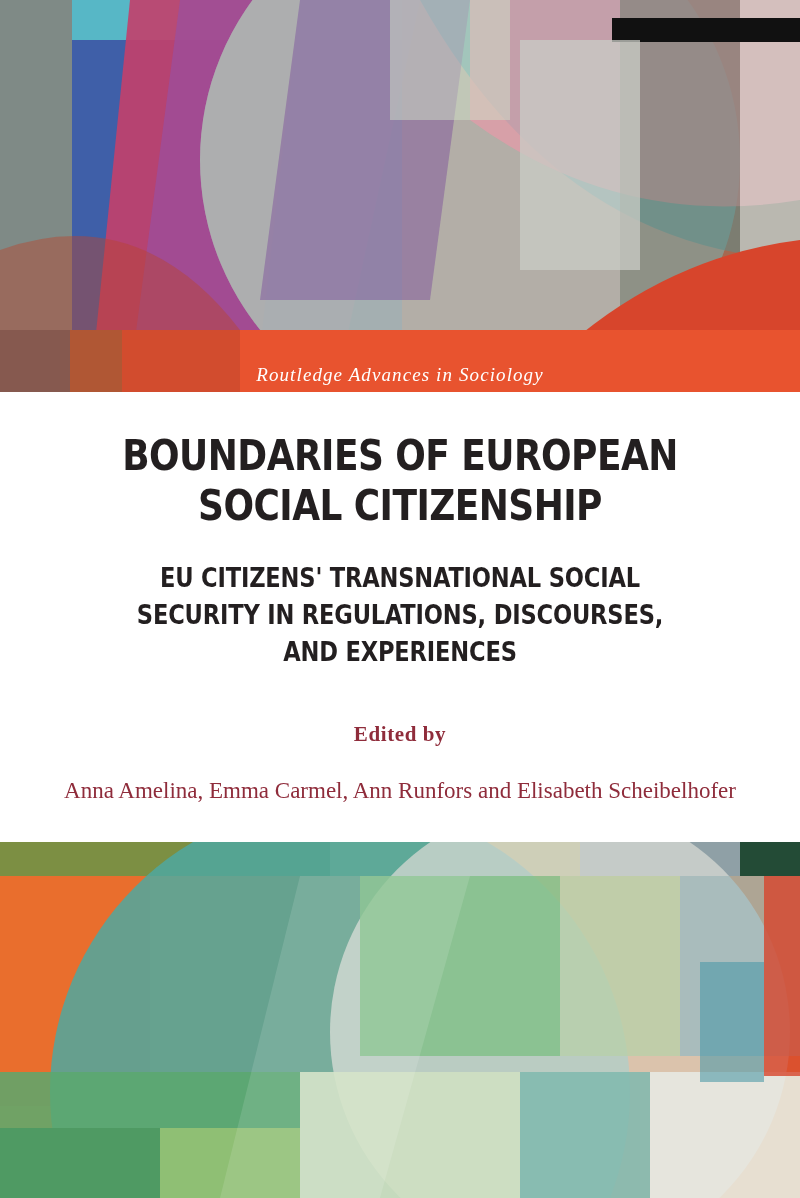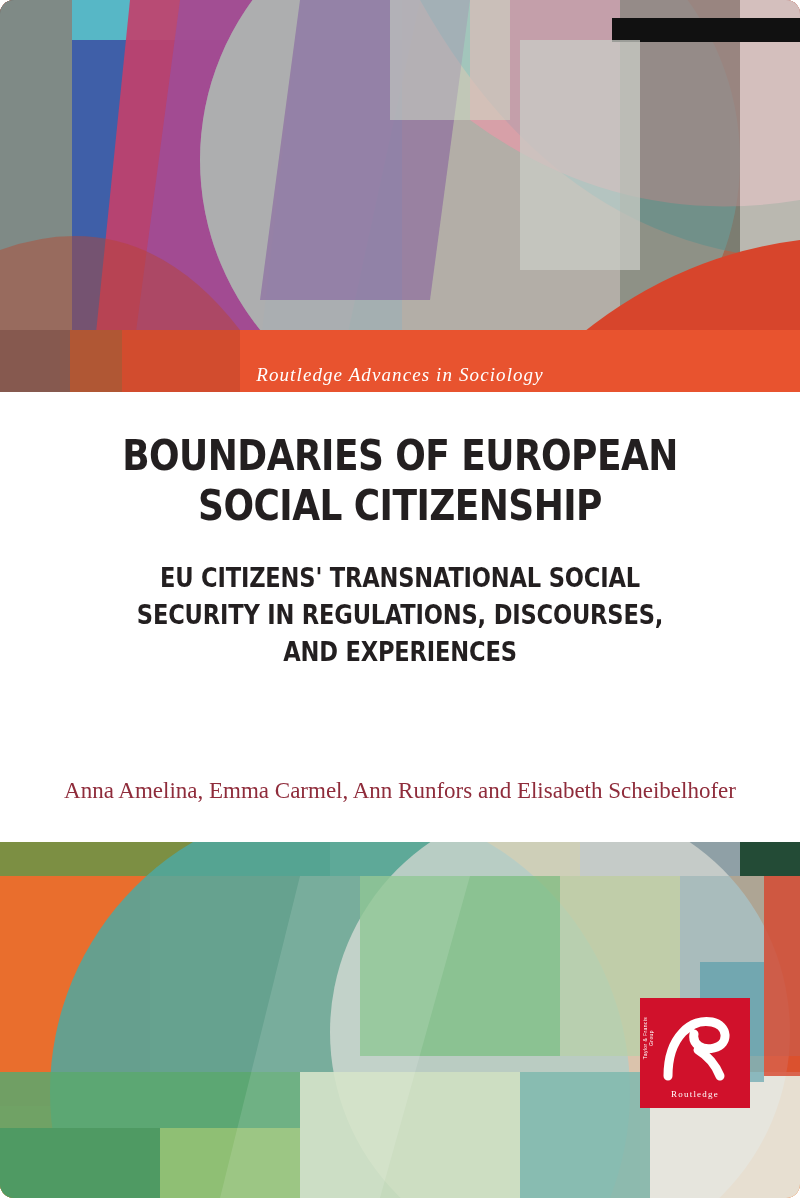--- a/index.html
+++ b/index.html
@@ -9,21 +9,20 @@
   }
   body {
     font-family: "Liberation Sans", sans-serif;
   }
   .cover {
     position: relative;
     width: 800px;
     height: 1198px;
     overflow: hidden;
     background: #ffffff;
-    border-radius: 14px;
   }
 
   
   .art-top {
     position: absolute;
     left: 0; top: 0;
     width: 800px; height: 392px;
     overflow: hidden;
     background: #e8532f;
   }
@@ -195,20 +194,21 @@
       <rect x="390" y="0" width="120" height="120" fill="#cfe0c8" opacity="0.5"></rect>
     </svg>
   </div>
 
   <div class="series">Routledge Advances in Sociology</div>
 
   <div class="panel"></div>
 
   <div class="title">Boundaries of European Social Citizenship</div>
   <div class="subtitle">EU Citizens' Transnational Social Security in Regulations, Discourses, and Experiences</div>
+  <div class="edited-by">Edited by</div>
   <div class="editors">Anna Amelina, Emma Carmel, Ann Runfors and Elisabeth Scheibelhofer</div>
 
   <div class="art-bottom">
     <svg width="800" height="356" viewBox="0 0 800 356">
       <rect x="0" y="0" width="800" height="356" fill="#e8803a"></rect>
 
       <rect x="0" y="0" width="800" height="34" fill="#9aa84a"></rect>
       <rect x="0" y="0" width="330" height="34" fill="#7c8f43"></rect>
       <rect x="330" y="0" width="250" height="34" fill="#b5b06a"></rect>
       <rect x="580" y="0" width="160" height="34" fill="#8fa0a6"></rect>
@@ -234,23 +234,14 @@
       <rect x="650" y="230" width="150" height="126" fill="#e7e9e2" opacity="0.9"></rect>
 
       <rect x="764" y="34" width="36" height="200" fill="#d7452c" opacity="0.8"></rect>
 
       <rect x="700" y="120" width="64" height="120" fill="#4f9aa8" opacity="0.6"></rect>
 
       <polygon points="300,34 470,34 380,356 220,356" fill="#ffffff" opacity="0.12"></polygon>
     </svg>
   </div>
 
-  <div class="logo">
-    <div class="logo-red"></div>
-    <svg class="logo-mark" viewBox="0 0 74 72">
-      <path d="M10 66 C10 26, 34 8, 54 12 C70 15, 72 34, 56 38 C44 41, 34 34, 36 24" fill="none" stroke="#ffffff" stroke-width="9" stroke-linecap="round"></path>
-      <path d="M40 40 C50 46, 58 56, 62 66" fill="none" stroke="#ffffff" stroke-width="9" stroke-linecap="round"></path>
-    </svg>
-    <div class="logo-word">Routledge</div>
-    <div class="logo-side">Taylor &amp; Francis Group</div>
-  </div>
 
 </div>
 
 </body></html>

